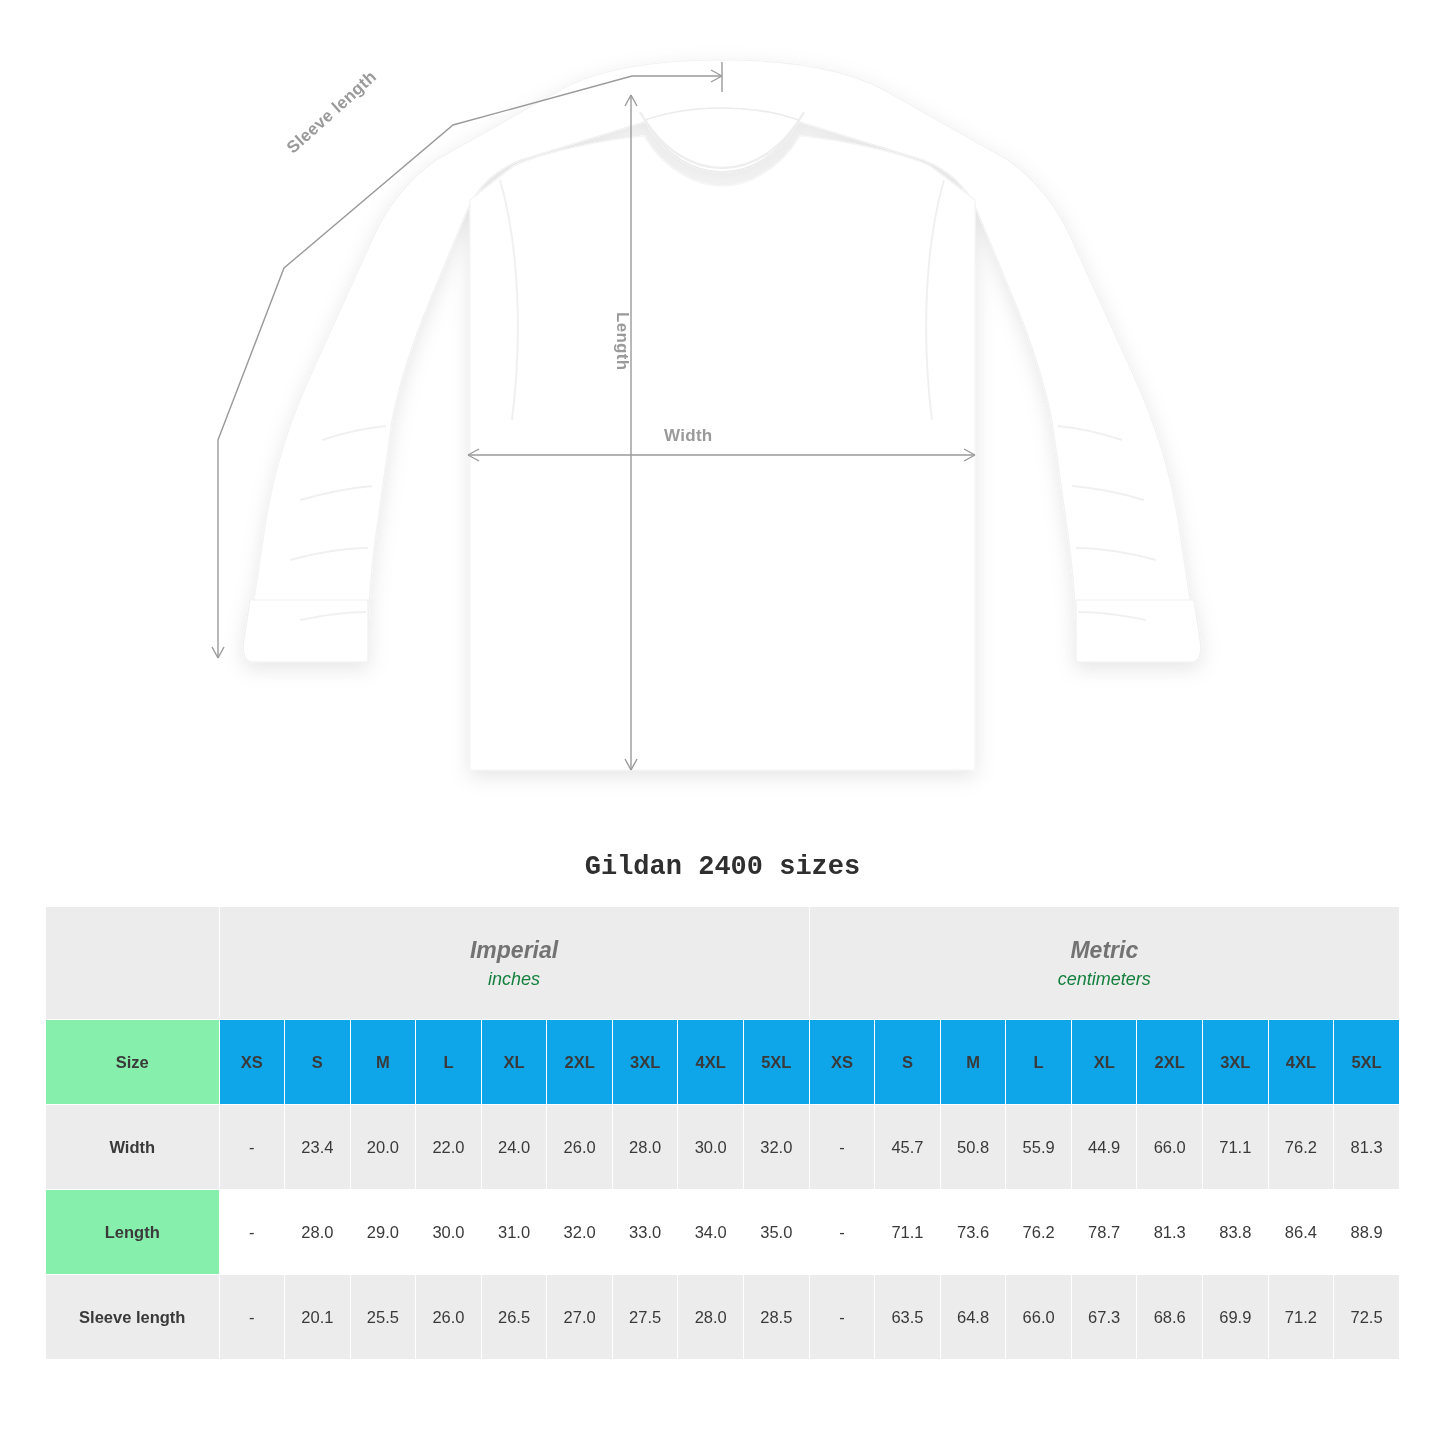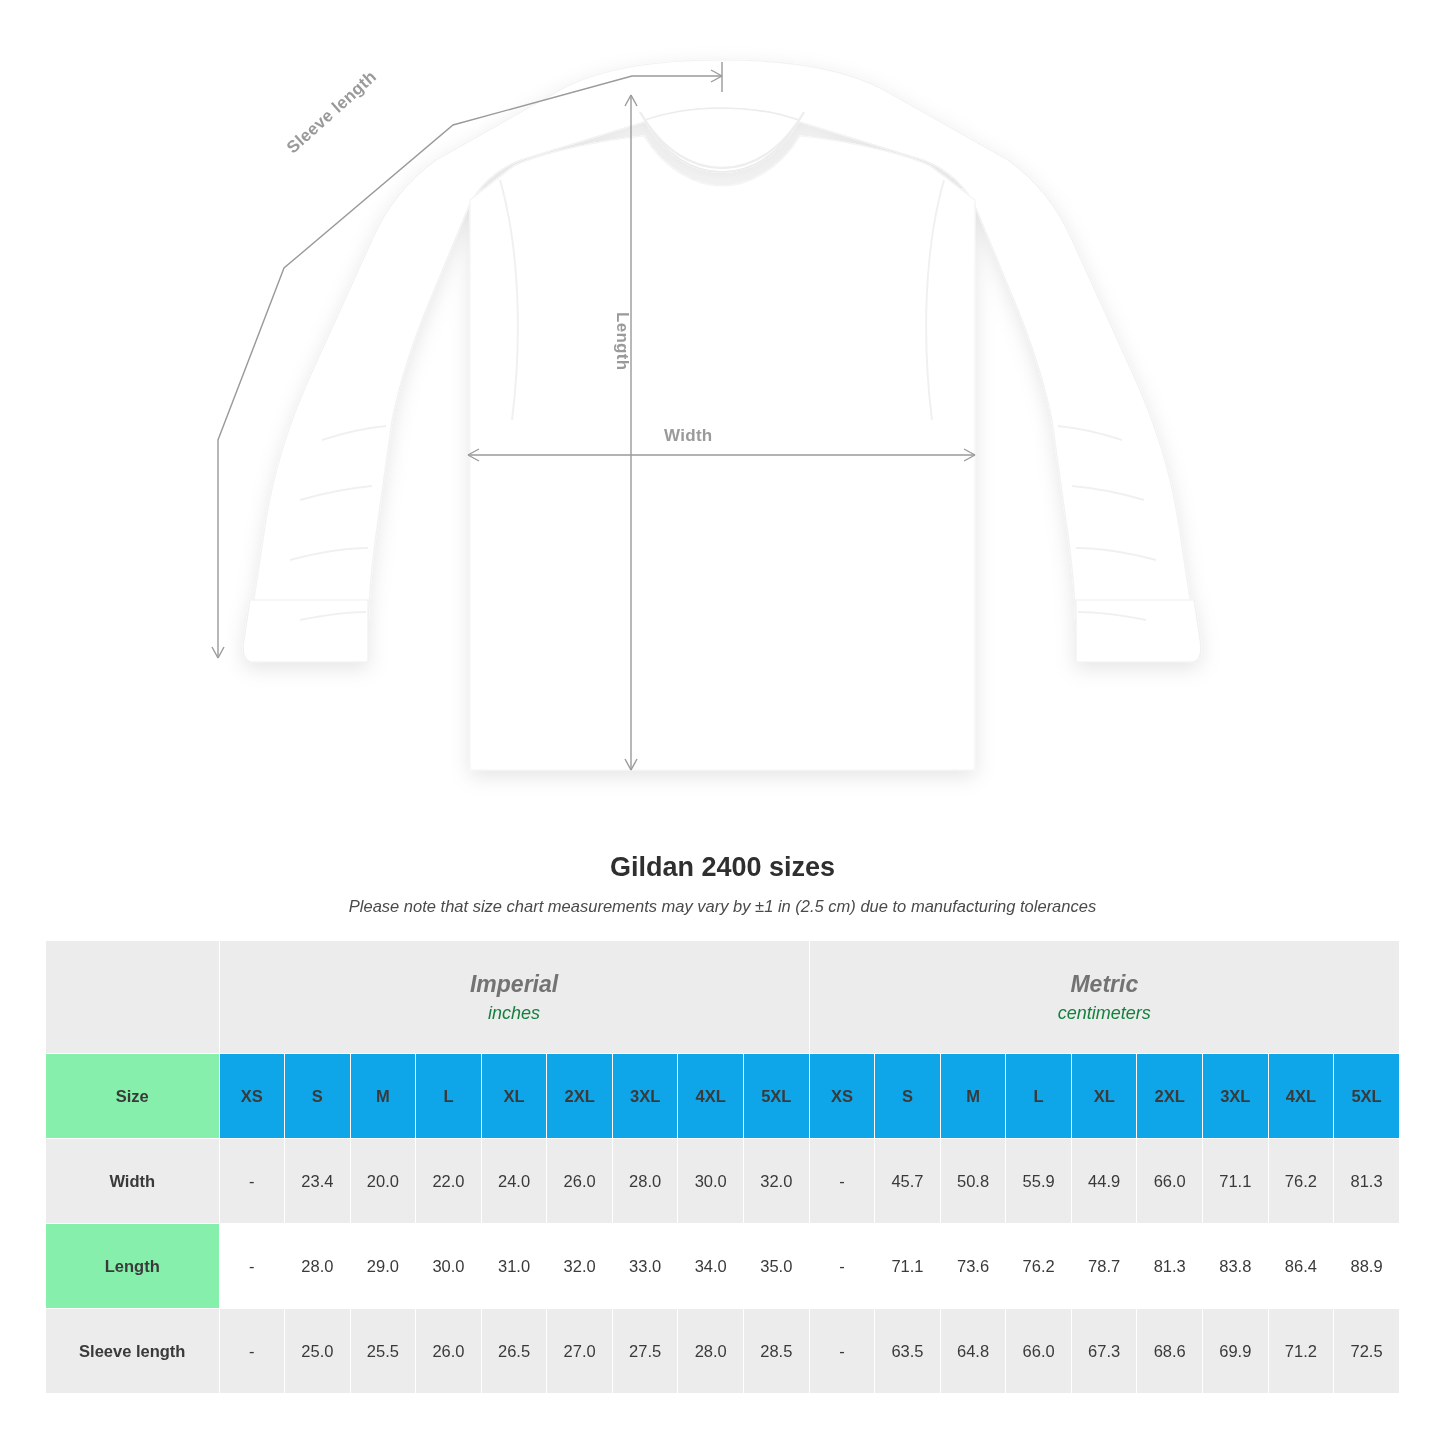--- a/index.html
+++ b/index.html
@@ -54,20 +54,21 @@
     left: 283px;
     top: 143px;
     transform: rotate(-42deg);
     transform-origin: left top;
   }
 
   
   .title-block {
     text-align: center;
     margin-top: 22px;
+    font-family: Liberation Mono, monospace;
   }
   .chart-title {
     font-size: 27px;
     font-weight: bold;
     color: #2f2f2f;
     margin: 0 0 14px 0;
   }
   .chart-note {
     font-size: 16.5px;
     font-style: italic;
@@ -244,21 +245,20 @@
       </g>
     </svg>
 
     <div class="dim-label label-width">Width</div>
     <div class="dim-label label-length">Length</div>
     <div class="dim-label label-sleeve">Sleeve length</div>
   </div>
 
   <div class="title-block">
     <h1 class="chart-title">Gildan 2400 sizes</h1>
-    <p class="chart-note">Please note that size chart measurements may vary by ±1 in (2.5 cm) due to manufacturing tolerances</p>
   </div>
 
   <div class="table-wrap">
     <table class="size-table">
       <colgroup>
         <col class="first-col">
         <col class="size-col">
           <col class="size-col">
           <col class="size-col">
           <col class="size-col">
@@ -352,21 +352,21 @@
           <td class="data-cell">78.7</td>
           <td class="data-cell">81.3</td>
           <td class="data-cell">83.8</td>
           <td class="data-cell">86.4</td>
           <td class="data-cell">88.9</td>
         </tr>
 
         <tr class="shaded">
           <td class="row-head grey first-col">Sleeve length</td>
           <td class="data-cell">-</td>
-          <td class="data-cell">25.0</td>
+          <td class="data-cell">20.1</td>
           <td class="data-cell">25.5</td>
           <td class="data-cell">26.0</td>
           <td class="data-cell">26.5</td>
           <td class="data-cell">27.0</td>
           <td class="data-cell">27.5</td>
           <td class="data-cell">28.0</td>
           <td class="data-cell">28.5</td>
           <td class="data-cell">-</td>
           <td class="data-cell">63.5</td>
           <td class="data-cell">64.8</td>

